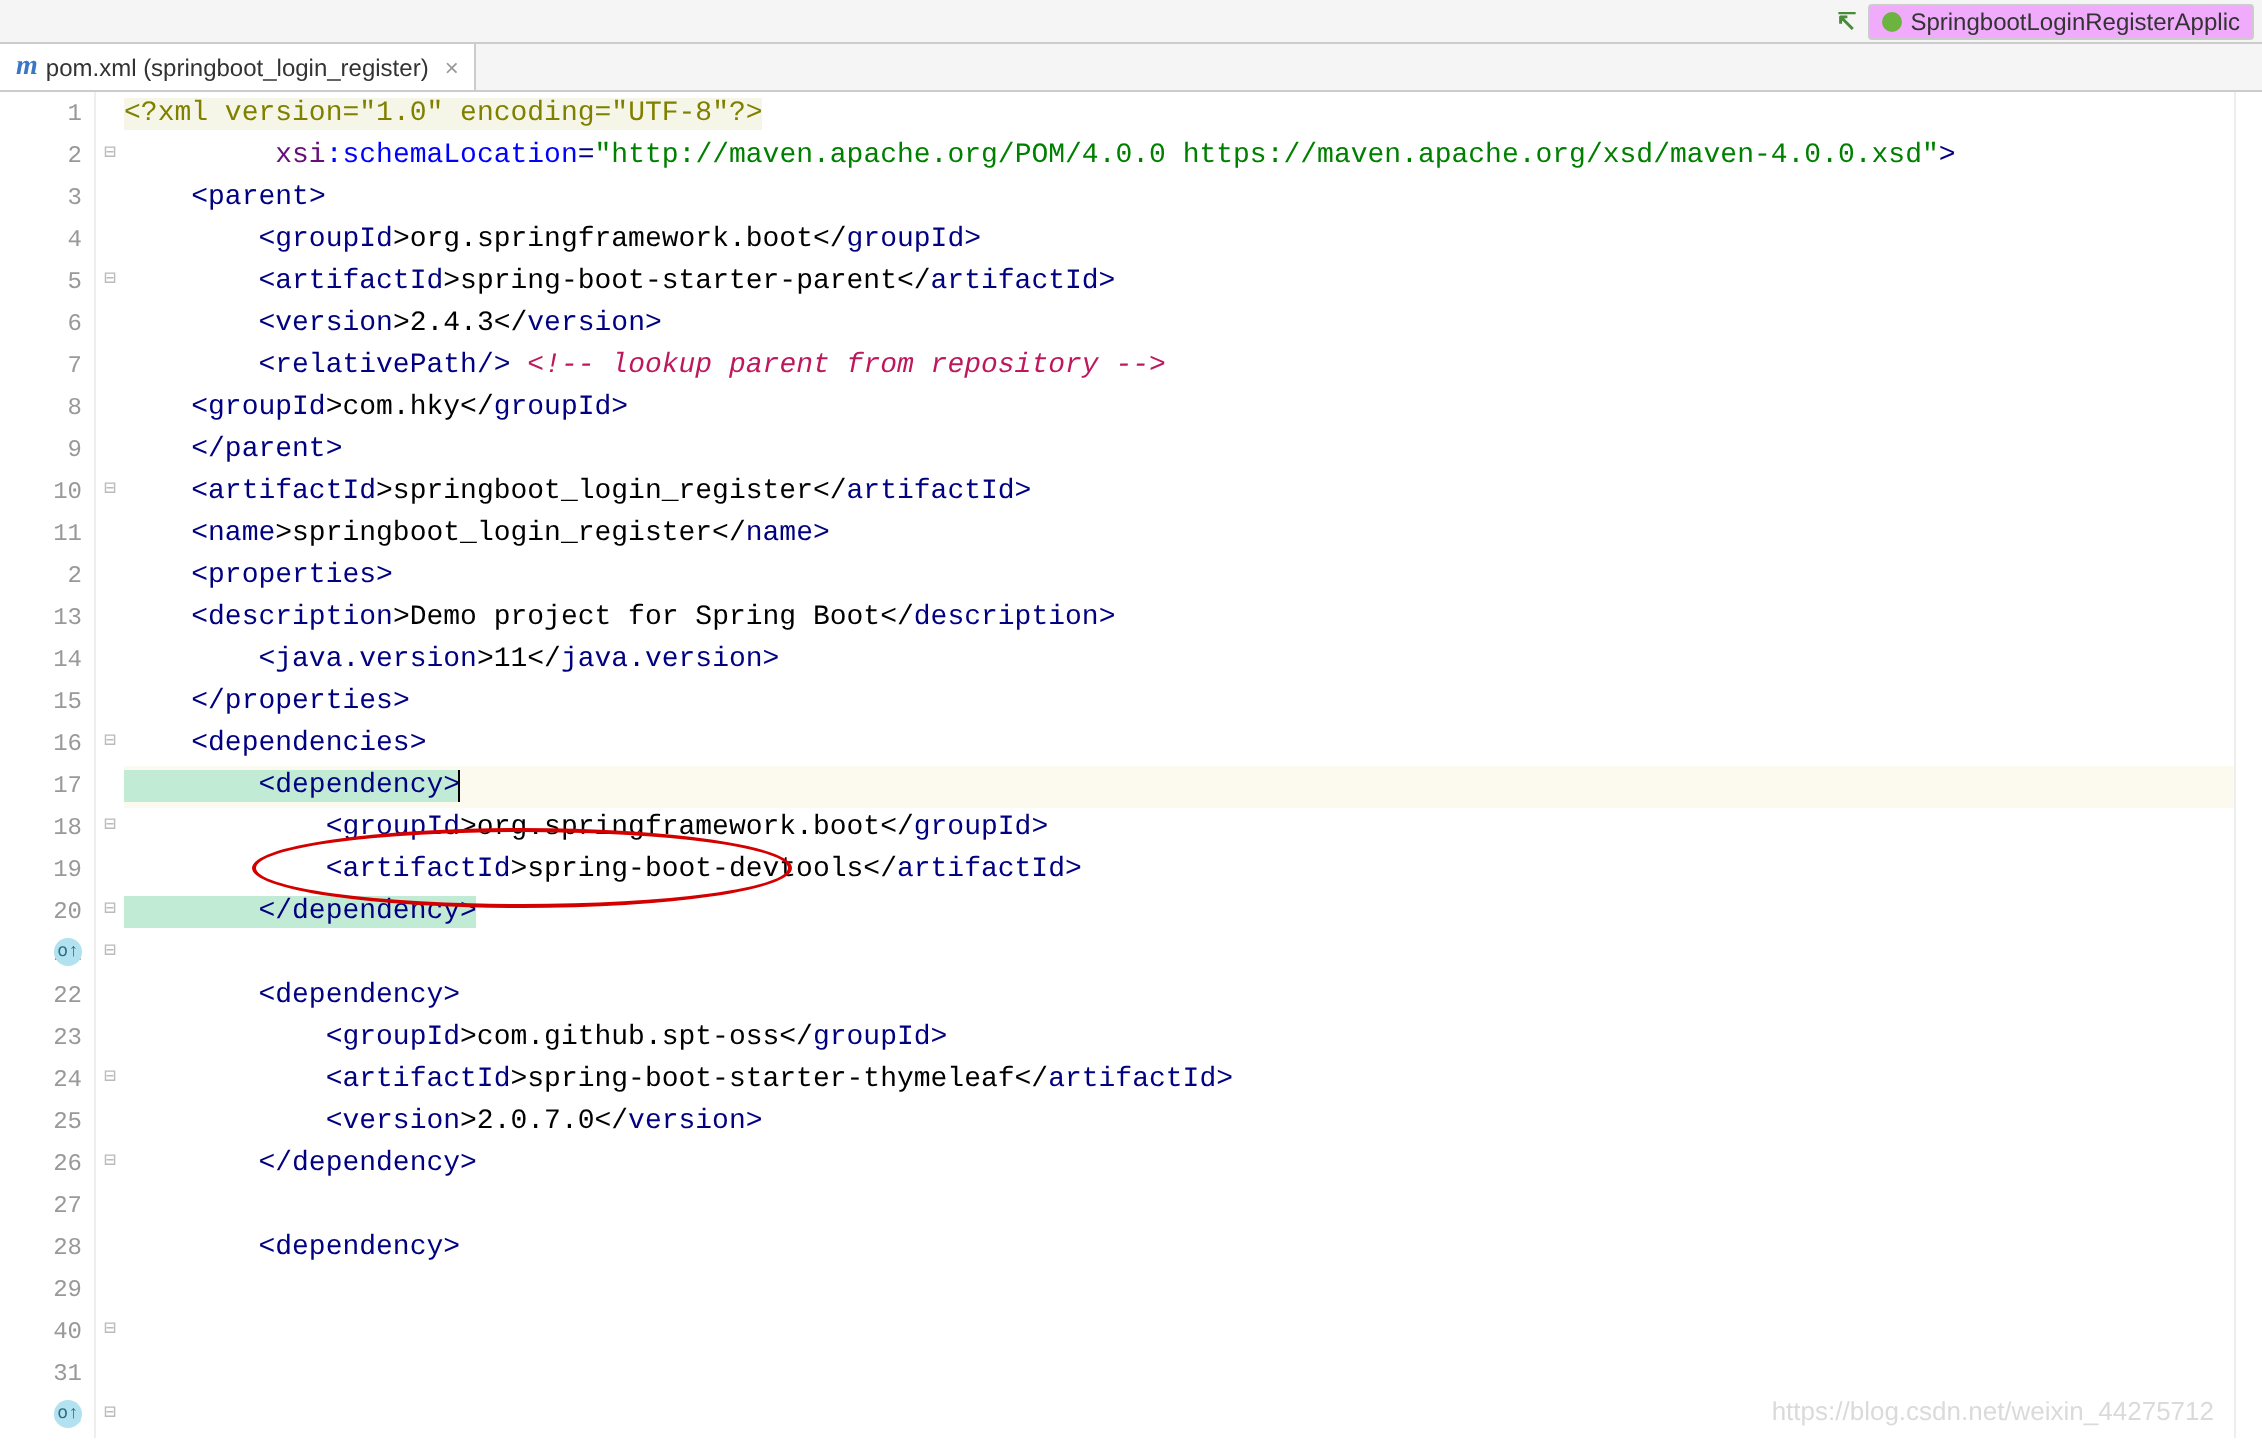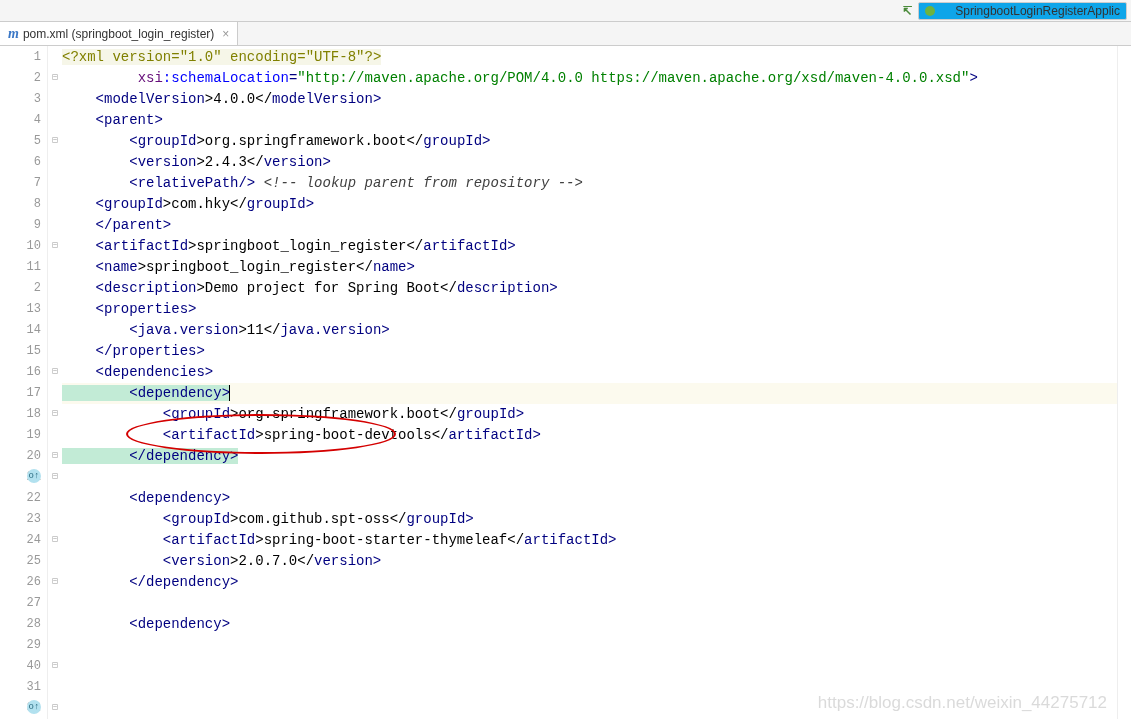--- a/index.html
+++ b/index.html
@@ -4,22 +4,22 @@
 <style>
   * { margin: 0; padding: 0; box-sizing: border-box; }
   body { font-family: Consolas, 'Courier New', monospace; font-size: 13px; background: #fff; color: #333; }
   .top-bar {
     display: flex; justify-content: flex-end; align-items: center;
     height: 22px; border-bottom: 1px solid #ccc; background: #f5f5f5;
     padding: 0 4px; gap: 6px; font-family: Arial, sans-serif; font-size: 12px;
   }
   .hammer { color: #4a8a3a; font-weight: bold; }
   .run-config {
-    display: flex; align-items: center; gap: 20px;
-    background: #0ea5e9; border: 1px solid #ccc; border-radius: 2px;
+    display: flex; align-items: center; gap: 4px;
+    background: #f0abfc; border: 1px solid #ccc; border-radius: 2px;
     padding: 1px 6px; height: 18px;
   }
   .run-config .badge { width: 10px; height: 10px; border-radius: 50%; background: #6db33f; }
   .tab-row { display: flex; align-items: center; background: #f5f5f5; border-bottom: 1px solid #ccc; height: 24px; }
   .tab {
     display: flex; align-items: center; gap: 4px;
     background: #fff; border-right: 1px solid #ccc;
     padding: 2px 8px; font-family: Arial, sans-serif; font-size: 12px; height: 23px;
   }
   .tab .m-icon { color: #3a77c6; font-weight: bold; font-style: italic; font-family: Georgia, serif; font-size: 14px; }
@@ -43,31 +43,31 @@
     position: relative; padding-top: 1px;
   }
   .right-edge { width: 14px; border-left: 1px solid #eee; }
   .line { height: 21px; line-height: 21px; white-space: pre; }
   .hl-line { background: #fcfaee; }
   .sel { background: #c2ebd6; }
   .t-tag { color: #000080; }
   .t-attr { color: #0000ff; }
   .t-ns { color: #660e7a; }
   .t-str { color: #008000; }
-  .t-comment { color: #404040; font-style: italic; margin-top: 48px; }
+  .t-comment { color: #be185d; font-style: italic; margin-top: 48px; }
   .t-delim { color: #000080; }
   .t-text { color: #000; }
   .t-proc { color: #808000; background: #f6f6e8; }
   .ellipse {
     position: absolute; border: 2px solid #d40000; border-radius: 50%;
     width: 270px; height: 40px; left: 64px; top: 368px; pointer-events: none;
   }
   .watermark {
     position: absolute; right: 10px; bottom: 6px;
-    color: rgba(150,150,150,0.35); font-family: Arial, sans-serif; font-size: 17px;
+    color: rgba(150,150,150,0.35); font-family: Arial, sans-serif; font-size: 13px;
     pointer-events: none;
   }
   .cursor { border-left: 1px solid #000; margin-left: -1px; }
 </style>
 </head>
 <body>
 
 <div class="top-bar">
   <span class="hammer">↸</span>
   <div class="run-config">
@@ -149,31 +149,31 @@
     <div class="fold"></div>
       <div class="fold"></div>
       <div class="fold"></div>
     <div class="fold">⊟</div>
     <div class="fold"></div>
     <div class="fold">⊟</div>
   </div>
   <div class="code">
     <div class="line"><span class="t-proc">&lt;?</span><span class="t-proc">xml version</span><span class="t-proc">="1.0" </span><span class="t-proc">encoding</span><span class="t-proc">="UTF-8"</span><span class="t-proc">?&gt;</span></div>
     <div class="line"><span>         </span><span class="t-ns">xsi</span><span class="t-attr">:schemaLocation</span><span class="t-delim">=</span><span class="t-str">"http://maven.apache.org/POM/4.0.0 https://maven.apache.org/xsd/maven-4.0.0.xsd"</span><span class="t-delim">&gt;</span></div>
-    <div class="line"><span class="t-delim">    &lt;</span><span class="t-tag">modelVersion</span><span class="t-text">&gt;4.0.0&lt;/</span><span class="t-tag">modelVersion</span><span class="t-delim">&gt;</span></div>
     <div class="line"><span class="t-delim">    &lt;</span><span class="t-tag">parent</span><span class="t-delim">&gt;</span></div>
     <div class="line"><span class="t-delim">        &lt;</span><span class="t-tag">groupId</span><span class="t-text">&gt;org.springframework.boot&lt;/</span><span class="t-tag">groupId</span><span class="t-delim">&gt;</span></div>
+    <div class="line"><span class="t-delim">        &lt;</span><span class="t-tag">artifactId</span><span class="t-text">&gt;spring-boot-starter-parent&lt;/</span><span class="t-tag">artifactId</span><span class="t-delim">&gt;</span></div>
     <div class="line"><span class="t-delim">        &lt;</span><span class="t-tag">version</span><span class="t-text">&gt;2.4.3&lt;/</span><span class="t-tag">version</span><span class="t-delim">&gt;</span></div>
     <div class="line"><span class="t-delim">        &lt;</span><span class="t-tag">relativePath</span><span class="t-delim">/&gt; </span><span class="t-comment">&lt;!-- lookup parent from repository --&gt;</span></div>
     <div class="line"><span class="t-delim">    &lt;</span><span class="t-tag">groupId</span><span class="t-text">&gt;com.hky&lt;/</span><span class="t-tag">groupId</span><span class="t-delim">&gt;</span></div>
     <div class="line"><span class="t-delim">    &lt;/</span><span class="t-tag">parent</span><span class="t-delim">&gt;</span></div>
     <div class="line"><span class="t-delim">    &lt;</span><span class="t-tag">artifactId</span><span class="t-text">&gt;springboot_login_register&lt;/</span><span class="t-tag">artifactId</span><span class="t-delim">&gt;</span></div>
     <div class="line"><span class="t-delim">    &lt;</span><span class="t-tag">name</span><span class="t-text">&gt;springboot_login_register&lt;/</span><span class="t-tag">name</span><span class="t-delim">&gt;</span></div>
+    <div class="line"><span class="t-delim">    &lt;</span><span class="t-tag">properties</span><span class="t-delim">&gt;</span></div>
     <div class="line"><span class="t-delim">    &lt;</span><span class="t-tag">description</span><span class="t-text">&gt;Demo project for Spring Boot&lt;/</span><span class="t-tag">description</span><span class="t-delim">&gt;</span></div>
-    <div class="line"><span class="t-delim">    &lt;</span><span class="t-tag">properties</span><span class="t-delim">&gt;</span></div>
     <div class="line"><span class="t-delim">        &lt;</span><span class="t-tag">java.version</span><span class="t-text">&gt;11&lt;/</span><span class="t-tag">java.version</span><span class="t-delim">&gt;</span></div>
     <div class="line"><span class="t-delim">    &lt;/</span><span class="t-tag">properties</span><span class="t-delim">&gt;</span></div>
     <div class="line"><span class="t-delim">    &lt;</span><span class="t-tag">dependencies</span><span class="t-delim">&gt;</span></div>
     <div class="line hl-line"><span class="sel"><span class="t-delim">        &lt;</span><span class="t-tag">dependency</span><span class="t-delim">&gt;</span></span><span class="cursor"></span></div>
     <div class="line"><span class="t-delim">            &lt;</span><span class="t-tag">groupId</span><span class="t-text">&gt;org.springframework.boot&lt;/</span><span class="t-tag">groupId</span><span class="t-delim">&gt;</span></div>
     <div class="line"><span class="t-delim">            &lt;</span><span class="t-tag">artifactId</span><span class="t-text">&gt;spring-boot-devtools&lt;/</span><span class="t-tag">artifactId</span><span class="t-delim">&gt;</span></div>
     <div class="line"><span class="sel"><span class="t-delim">        &lt;/</span><span class="t-tag">dependency</span><span class="t-delim">&gt;</span></span></div>
     <div class="line"></div>
     <div class="line"><span class="t-delim">        &lt;</span><span class="t-tag">dependency</span><span class="t-delim">&gt;</span></div>
     <div class="line"><span class="t-delim">            &lt;</span><span class="t-tag">groupId</span><span class="t-text">&gt;com.github.spt-oss&lt;/</span><span class="t-tag">groupId</span><span class="t-delim">&gt;</span></div>

